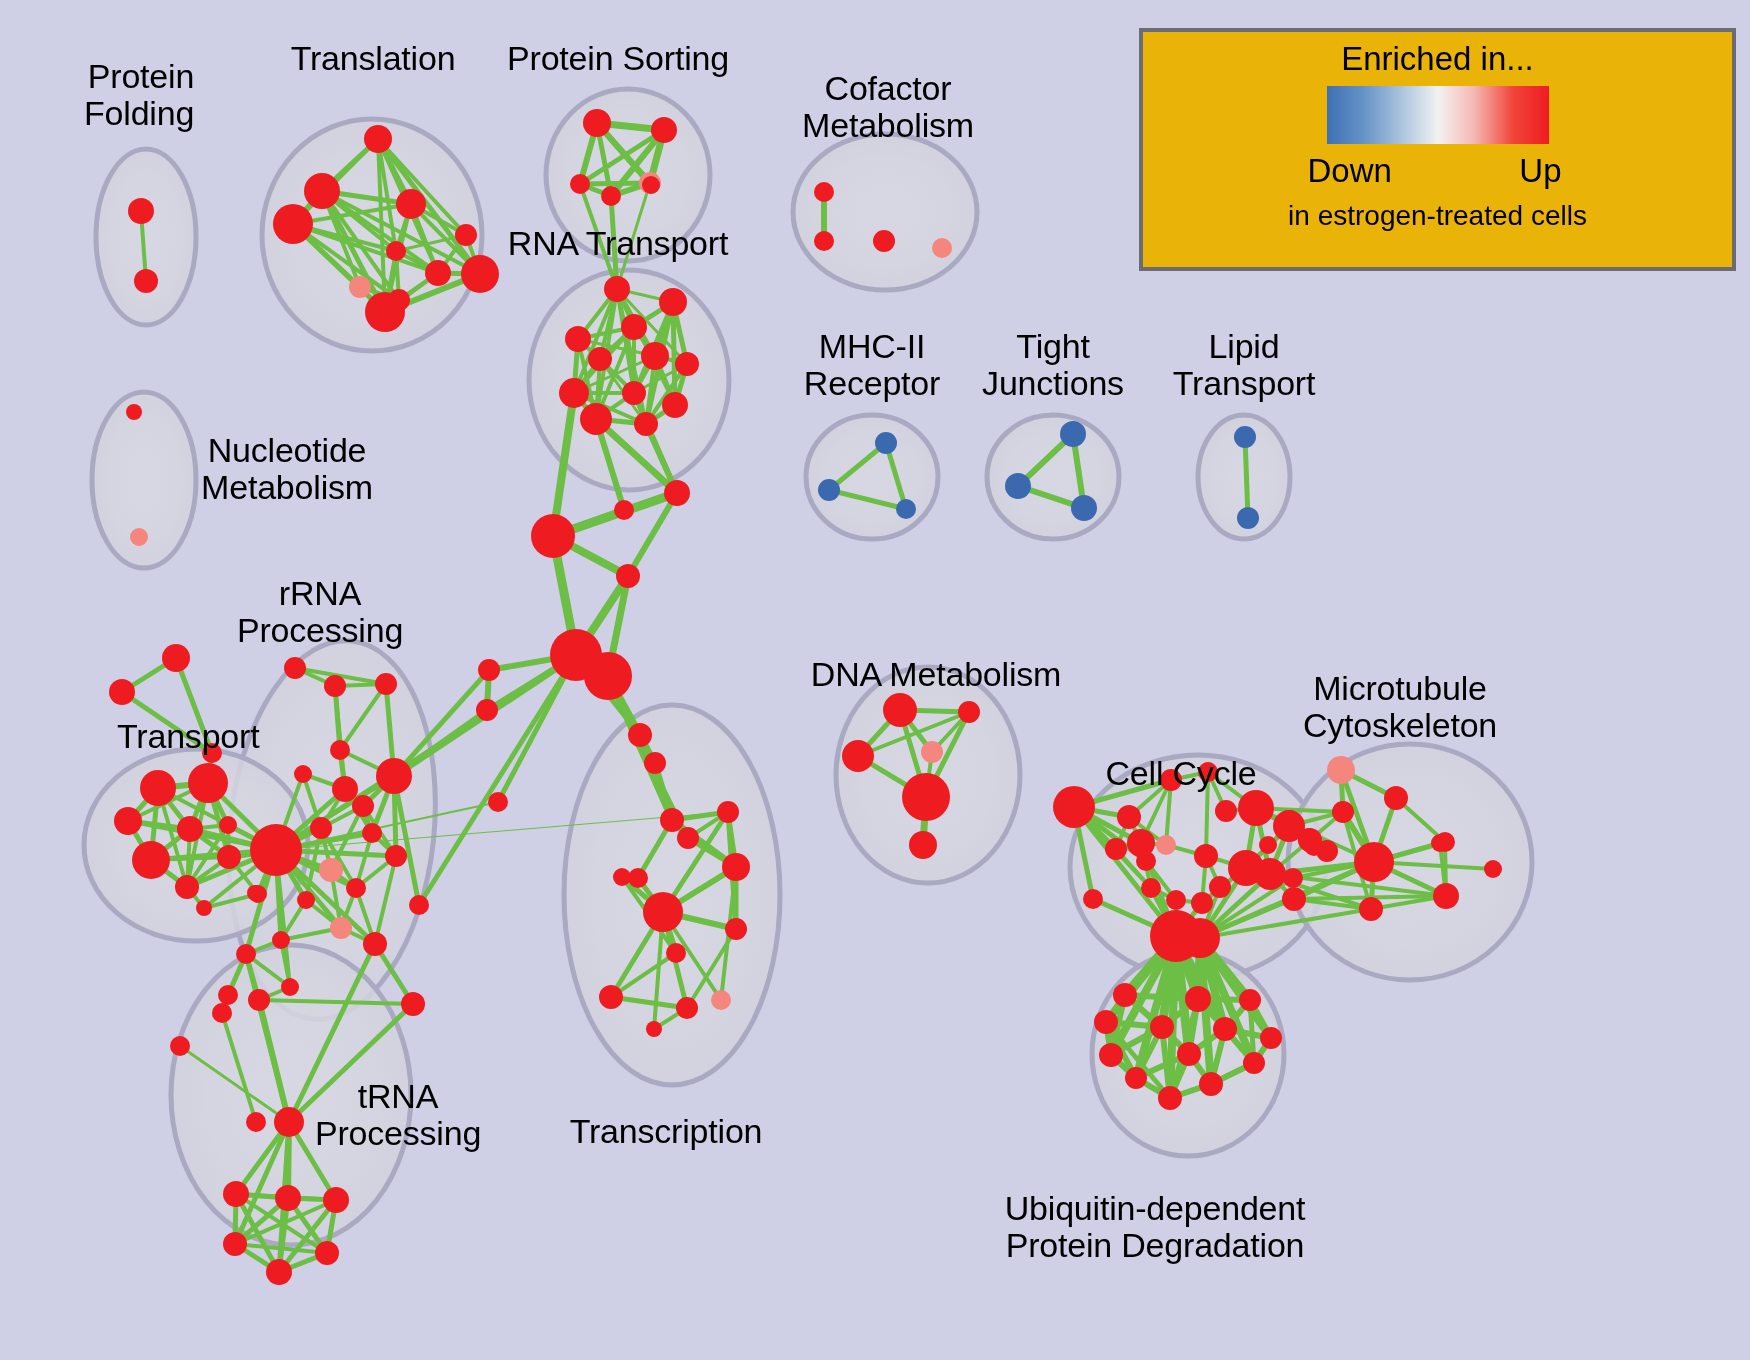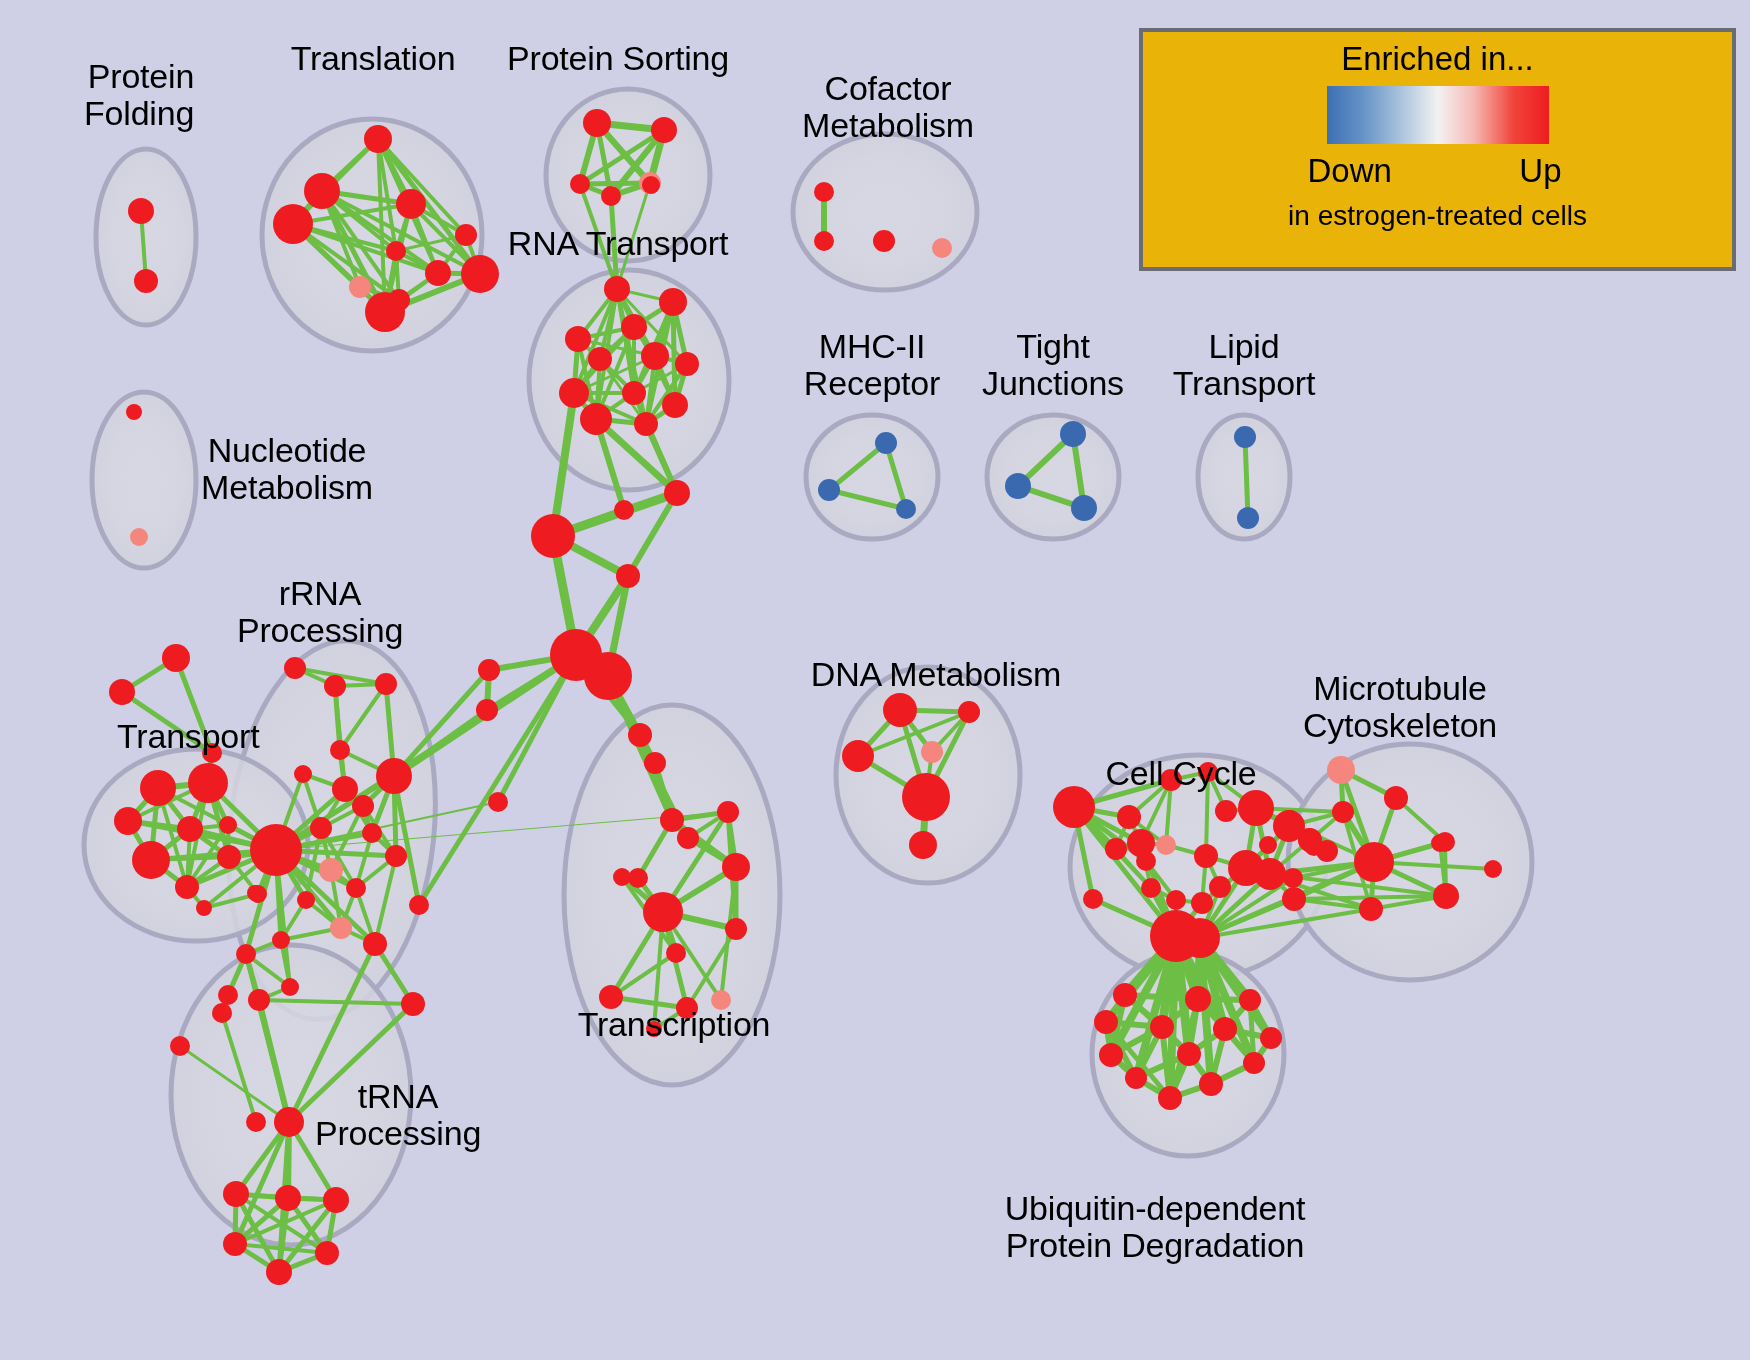--- a/index.html
+++ b/index.html
@@ -738,21 +738,21 @@
 Junctions</div>
       <div class="cluster-label center" style="left: 1244px; top: 328px;">Lipid
 Transport</div>
       <div class="cluster-label center" style="left: 320px; top: 575px;">rRNA
 Processing</div>
       <div class="cluster-label left" style="left: 117px; top: 718px;">Transport</div>
       <div class="cluster-label center" style="left: 936px; top: 656px;">DNA Metabolism</div>
       <div class="cluster-label center" style="left: 1400px; top: 670px;">Microtubule
 Cytoskeleton</div>
       <div class="cluster-label center" style="left: 1181px; top: 755px;">Cell Cycle</div>
-      <div class="cluster-label center" style="left: 666px; top: 1006px; margin-left: 8px;">Transcription</div>
+      <div class="cluster-label center" style="left: 666px; top: 1113px;">Transcription</div>
       <div class="cluster-label center" style="left: 398px; top: 1078px;">tRNA
 Processing</div>
       <div class="cluster-label center" style="left: 1155px; top: 1190px;">Ubiquitin-dependent
 Protein Degradation</div>
     </div>
 
   <div id="legend-box" style="left: 1139px; top: 28px; width: 597px; height: 243px;">
     <div id="legend-title">Enriched in...</div>
     <div id="legend-bar"></div>
     <div id="legend-ends">

